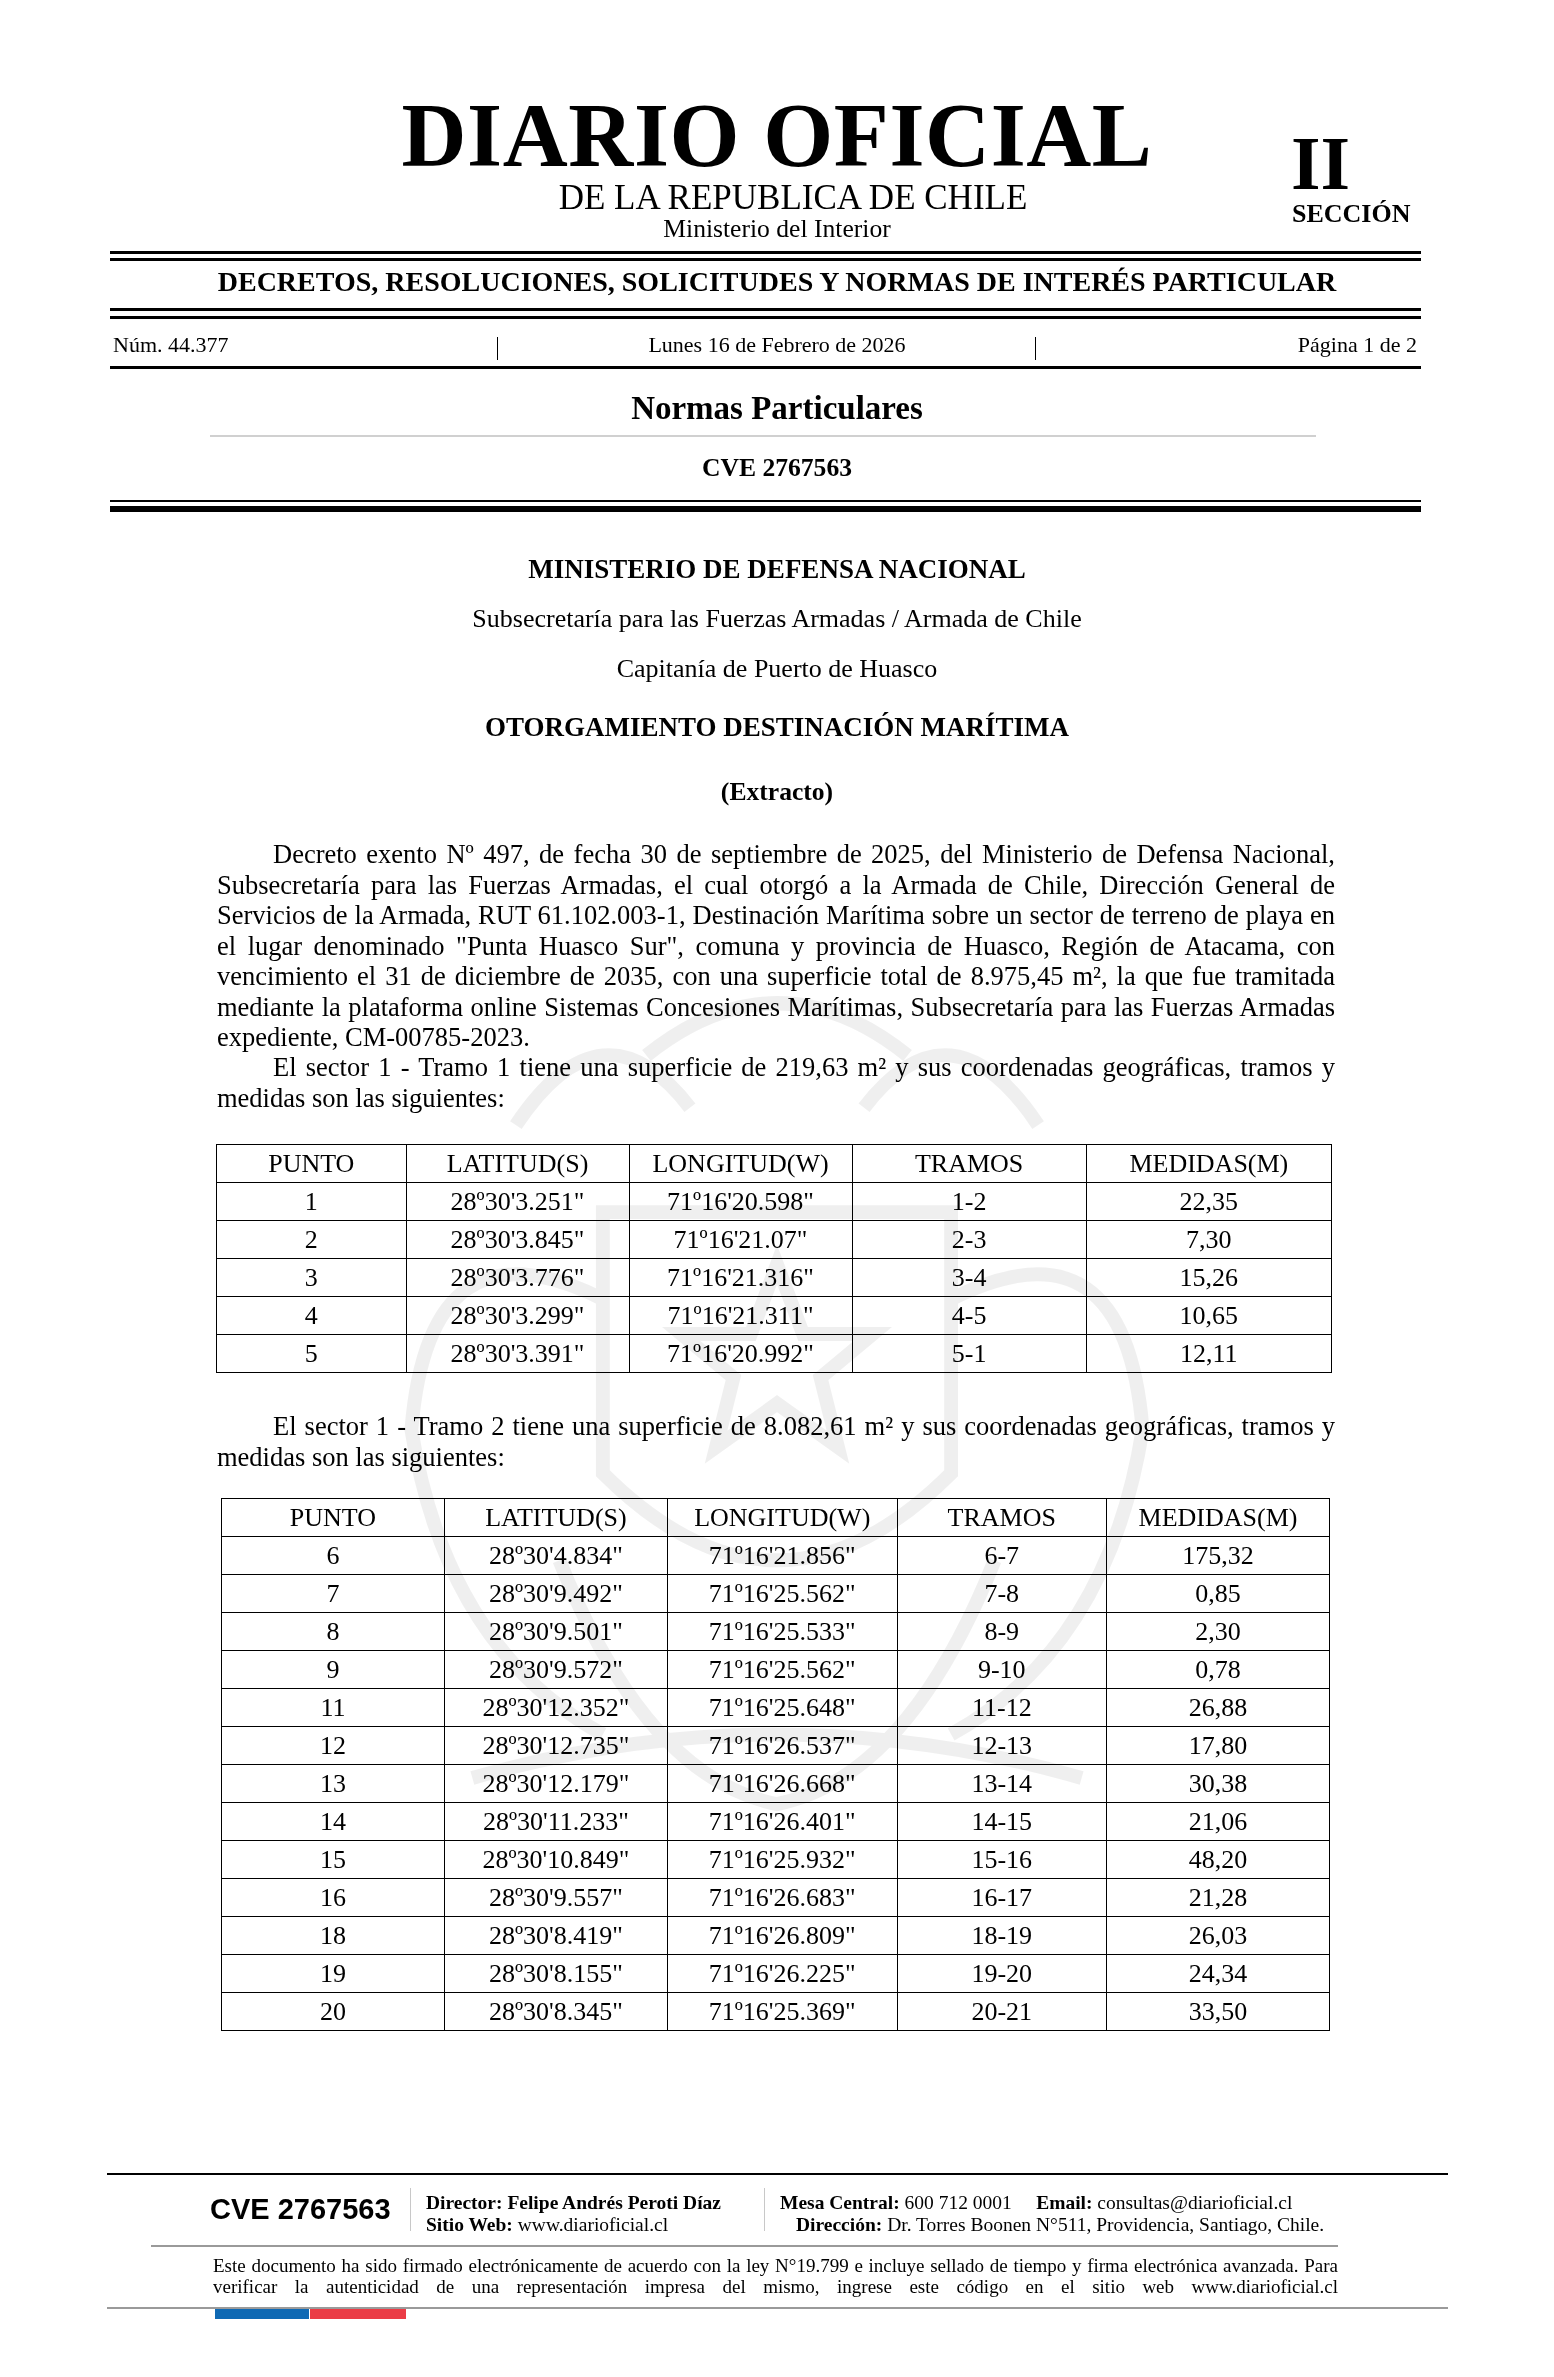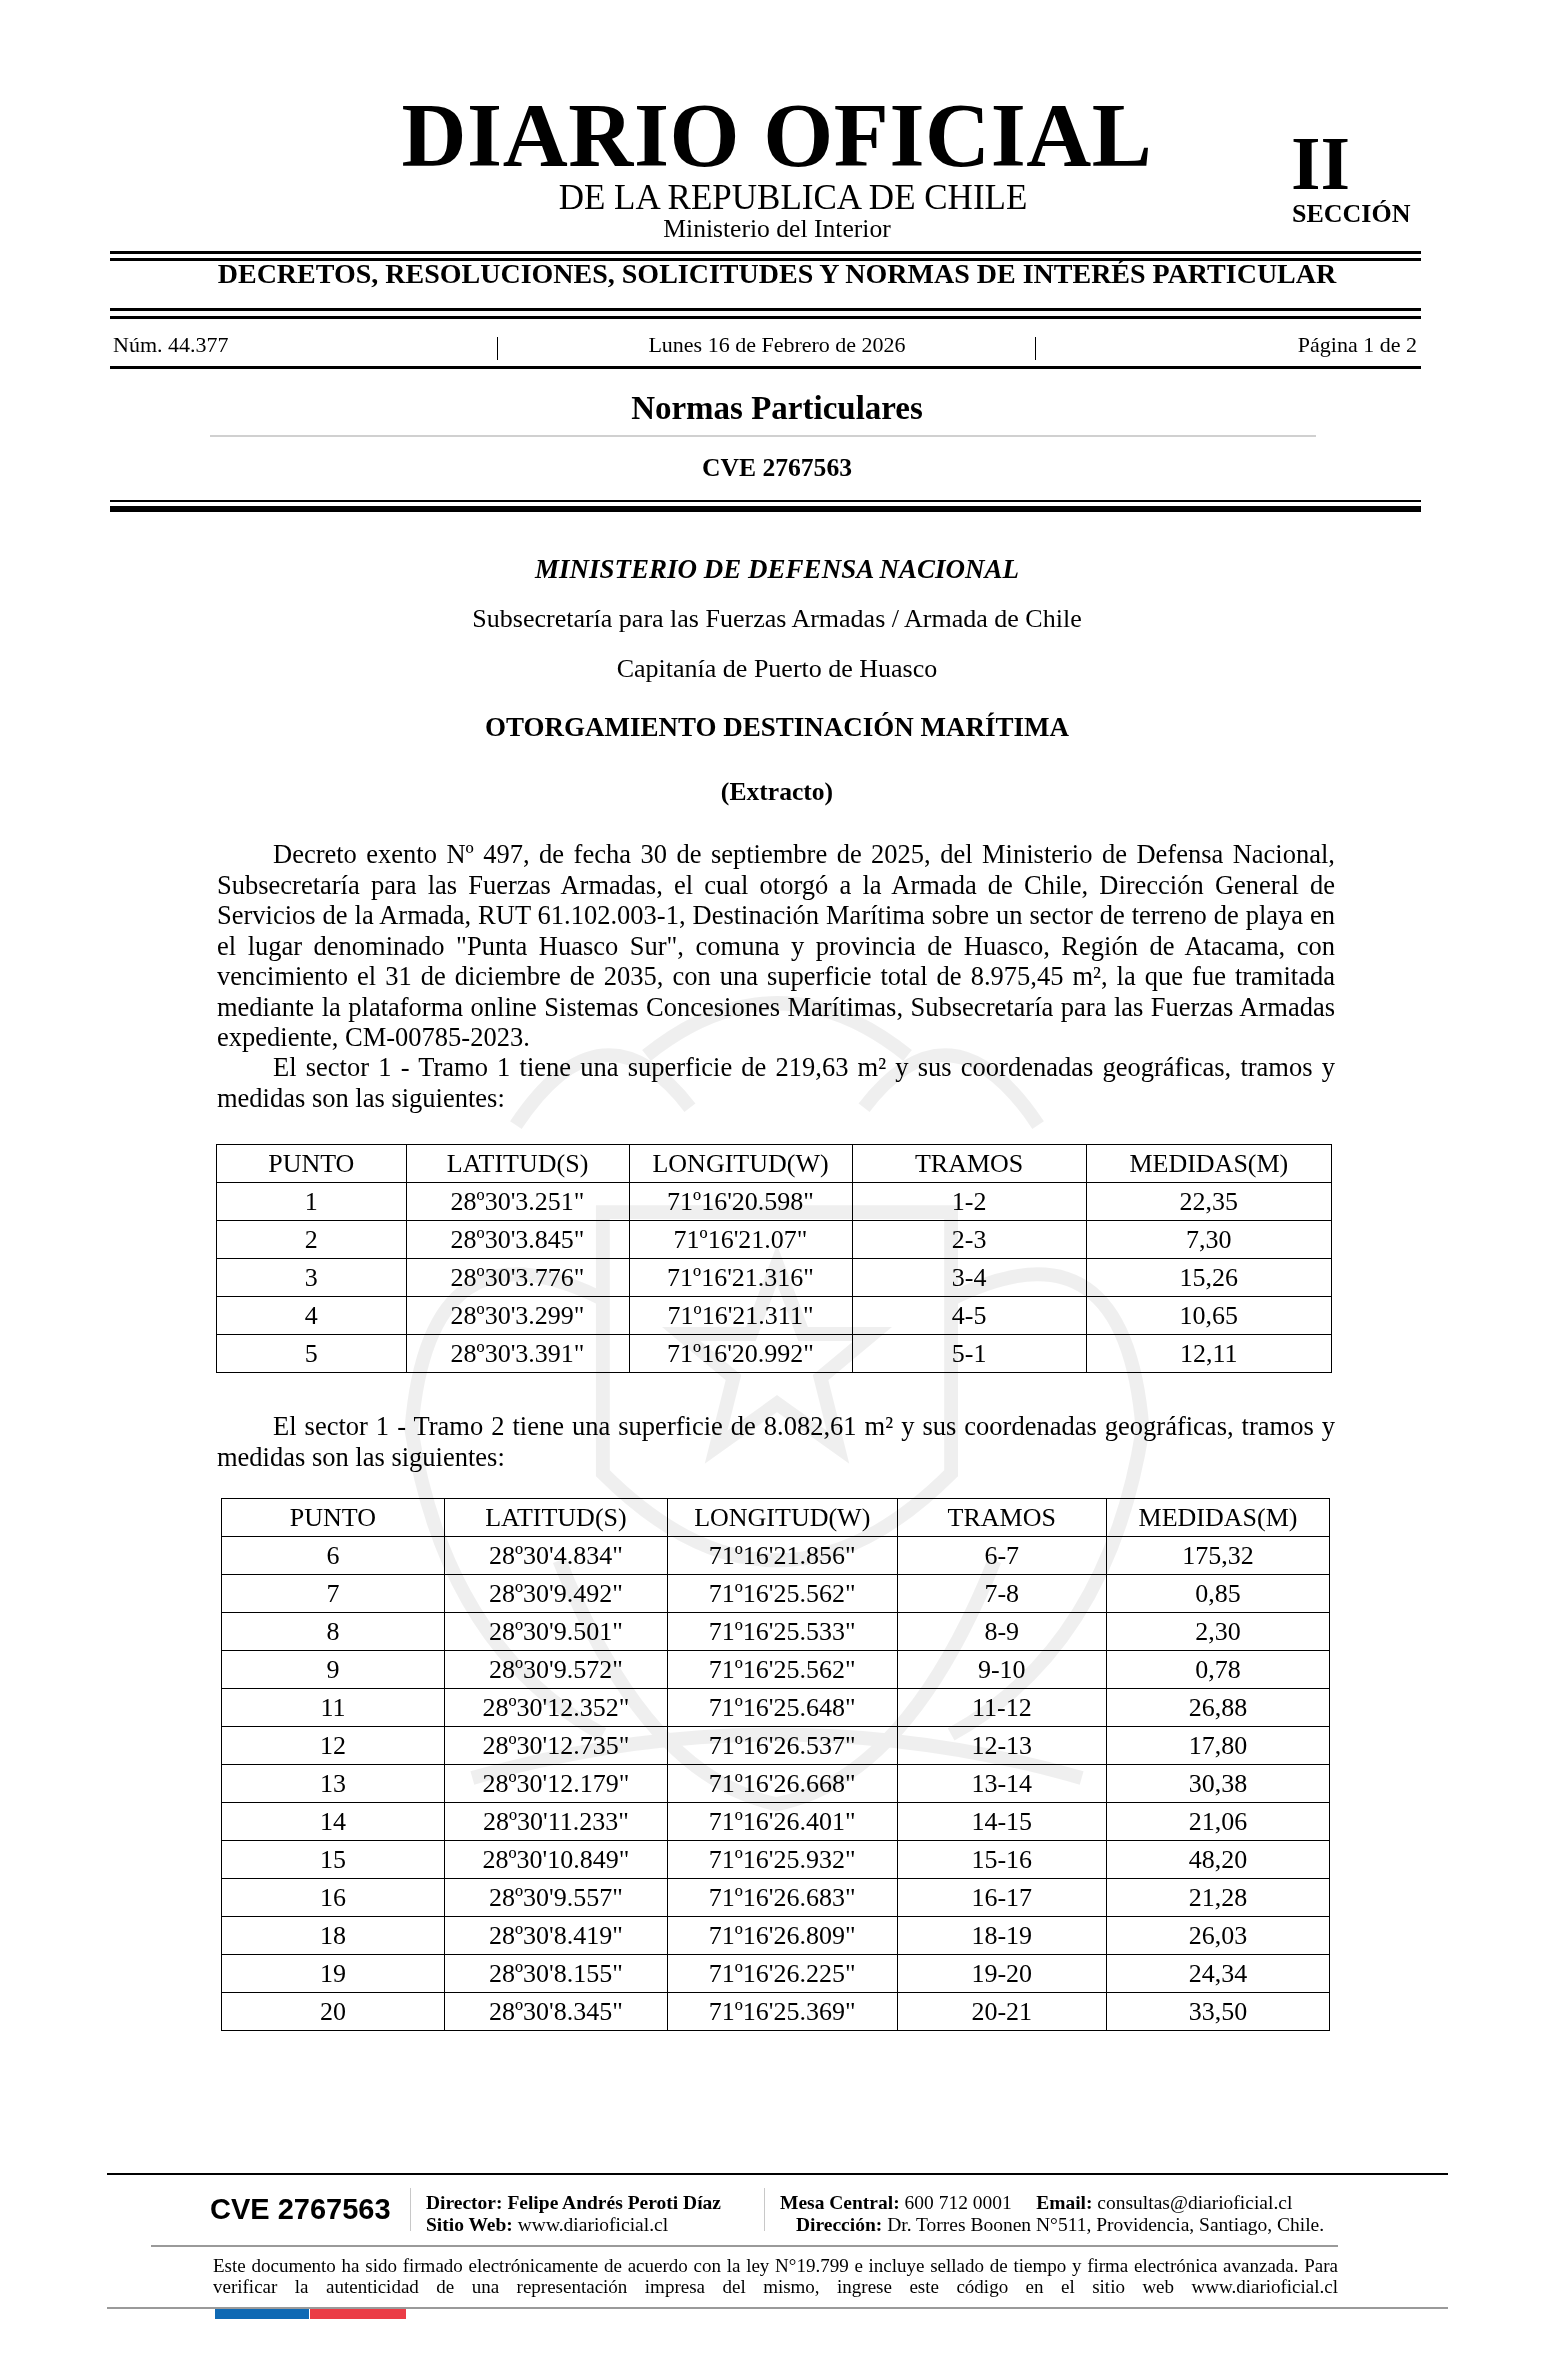--- a/index.html
+++ b/index.html
@@ -12,35 +12,35 @@
   .hline { position: absolute; background: #000; }
   .gline { position: absolute; background: #9a9a9a; }
 
   
   #masthead-title { left: 0; width: 1554px; top: 91px; font-size: 90px; font-weight: bold; line-height: 1; letter-spacing: 0.6px; }
   #masthead-sub { left: 16px; width: 1554px; top: 180px; font-size: 35px; line-height: 1; }
   #masthead-ministry { left: 0; width: 1554px; top: 216px; font-size: 25.6px; line-height: 1; }
   #section-num { left: 1291px; top: 125px; font-size: 76px; font-weight: bold; line-height: 1; }
   #section-label { left: 1292px; top: 201px; font-size: 26px; font-weight: bold; line-height: 1; }
 
-  #category-title { left: 0; width: 1554px; top: 260px; font-size: 28px; font-weight: bold; line-height: 1; }
+  #category-title { left: 0; width: 1554px; top: 268px; font-size: 28px; font-weight: bold; line-height: 1; }
 
   
   .infobar { top: 334px; font-size: 22px; line-height: 1; }
   #issue-number { left: 113px; }
   #issue-date { left: 0; width: 1554px; text-align: center; }
   #page-indicator { right: 137px; }
   .pipe { position: absolute; top: 337px; width: 1.2px; height: 23px; background: #000; }
 
   #rubric-title { left: 0; width: 1554px; top: 392px; font-size: 33px; font-weight: bold; line-height: 1; }
   #cve-head { left: 0; width: 1554px; top: 455px; font-size: 25.6px; font-weight: bold; line-height: 1; }
 
   
   .hd { left: 0; width: 1554px; line-height: 1; }
-  #ministry-head { top: 556px; font-size: 27px; font-weight: bold; font-style: italic; }
+  #ministry-head { top: 556px; font-size: 27px; font-weight: bold; }
   #subsecretaria-head { top: 606px; font-size: 26px; }
   #capitania-head { top: 656px; font-size: 26px; }
   #doc-title { top: 714px; font-size: 27px; font-weight: bold; }
   #doc-subtitle { top: 779px; font-size: 25.6px; font-weight: bold; }
 
   
   .para {
     position: absolute; left: 217px; width: 1118px;
     font-size: 26.5px; line-height: 30.5px; text-align: justify; text-indent: 56px;
   }

